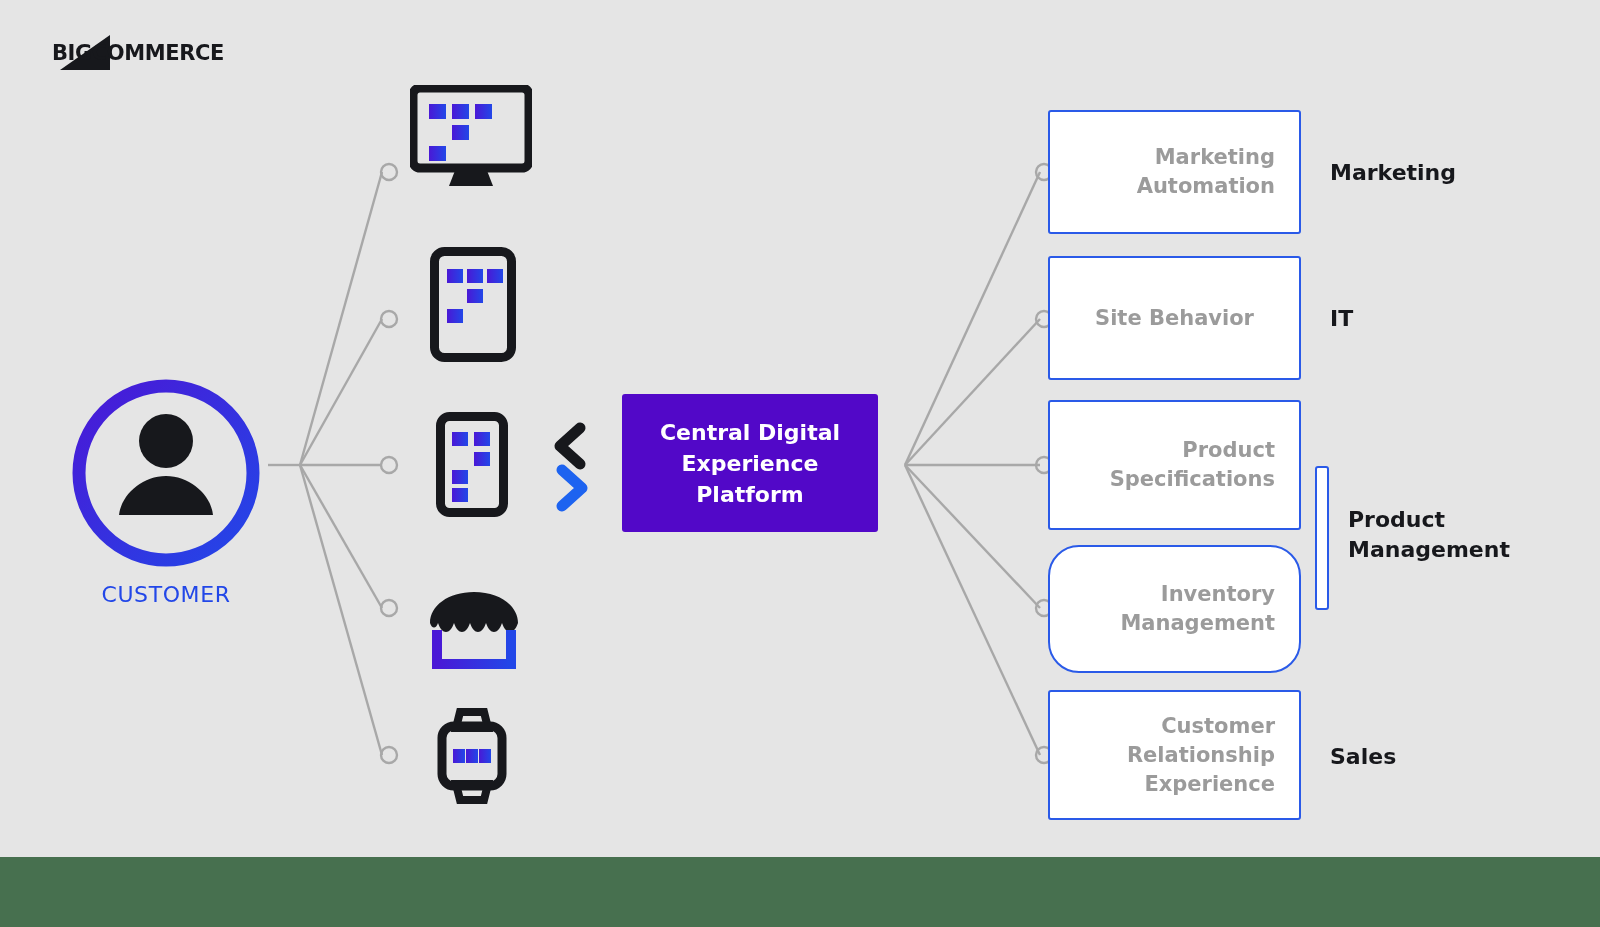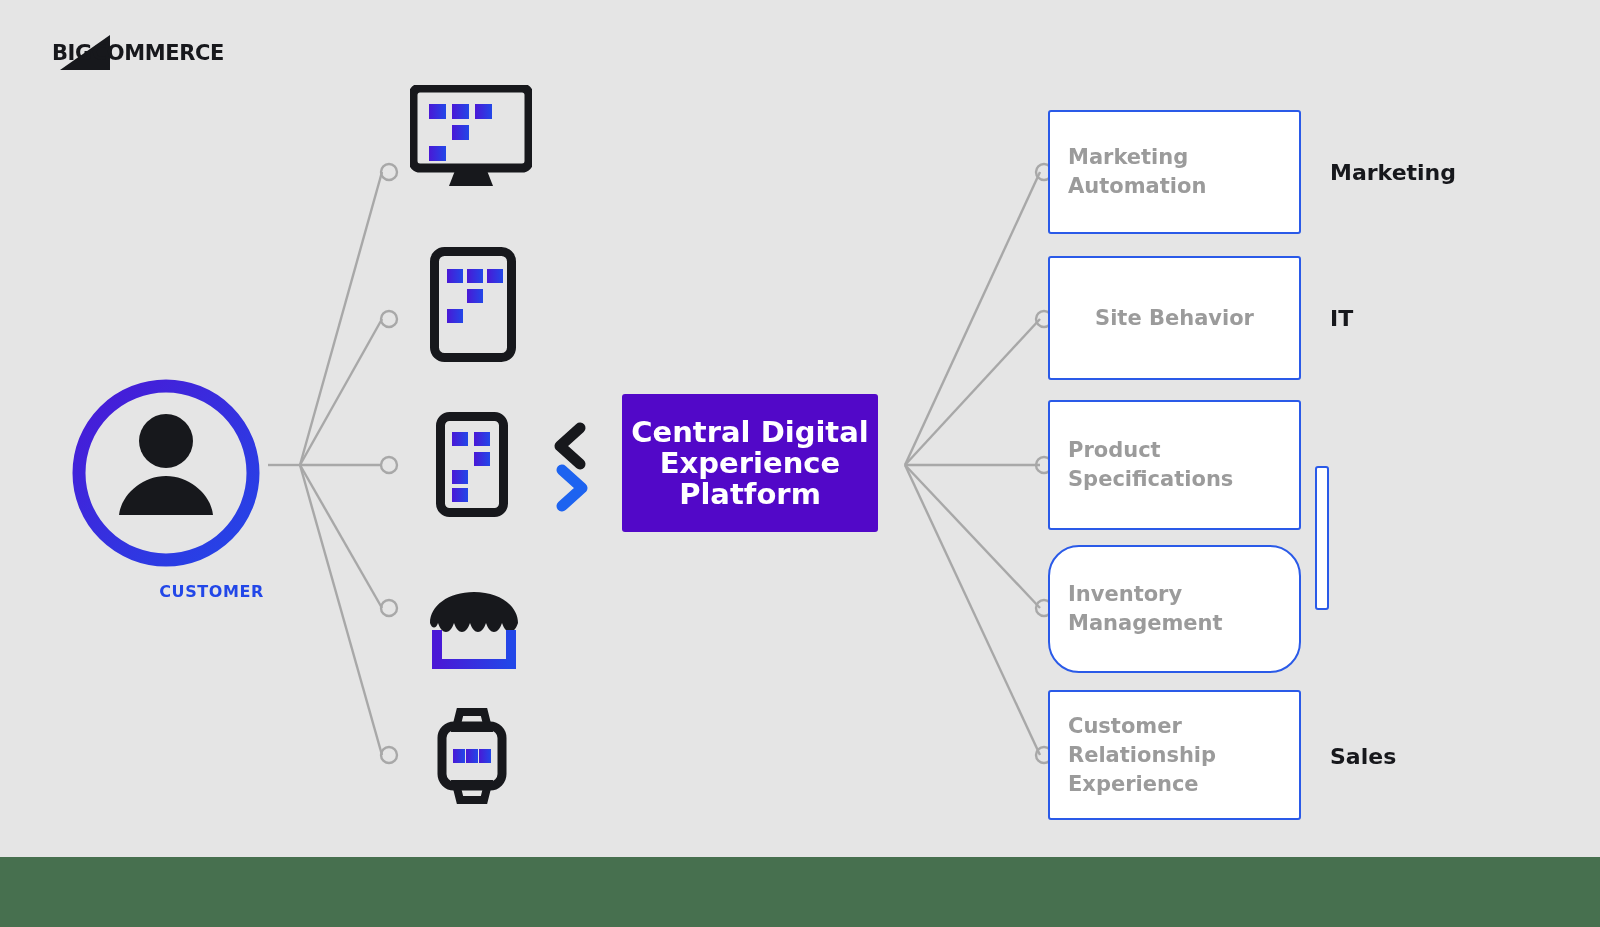--- a/index.html
+++ b/index.html
@@ -60,24 +60,24 @@
     position: absolute;
     left: 0; top: 0;
     width: 196px;
     height: 196px;
   }
   #customer .label {
     position: absolute;
     left: 0;
     top: 207px;
     width: 196px;
-    text-align: right;
+    text-align: center;
     color: #2247e8;
-    font-weight: bold;
-    font-size: 16px;
+    font-weight: normal;
+    font-size: 22px;
     letter-spacing: 0.6px;
     font-family: "DejaVu Sans", sans-serif;
   }
 
   
   .device {
     position: absolute;
   }
 
   
@@ -98,21 +98,21 @@
     height: 138px;
     background: #5208c8;
     border-radius: 3px;
     display: flex;
     align-items: center;
     justify-content: center;
   }
   #platform .ptext {
     color: #ffffff;
     font-weight: bold;
-    font-size: 29px;
+    font-size: 22px;
     line-height: 31px;
     text-align: center;
     font-family: "DejaVu Sans", sans-serif;
     padding: 0 8px;
   }
 
   
   .card {
     position: absolute;
     left: 1048px;
@@ -123,23 +123,23 @@
     box-sizing: border-box;
     display: flex;
     align-items: center;
     justify-content: center;
   }
   .card .ctext {
     color: #9b9b9b;
     font-weight: bold;
     font-size: 21px;
     line-height: 29px;
-    text-align: left;
-    font-family: "DejaVu Sans", sans-serif;
-    padding: 0 18px;
+    text-align: right;
+    font-family: "DejaVu Sans", sans-serif;
+    padding: 0 24px;
   }
 
   
   .dept {
     position: absolute;
     color: #17181c;
     font-weight: bold;
     font-size: 22px;
     line-height: 30px;
     font-family: "DejaVu Sans", sans-serif;
@@ -322,16 +322,18 @@
 Relationship
 Experience</div>
   </div>
 
   <div id="pm-bracket"></div>
 
   <div class="dept" style="left:1330px; top:158px;">Marketing</div>
 
   <div class="dept" style="left:1330px; top:304px;">IT</div>
 
+  <div class="dept" style="left:1348px; top:505px;">Product
+Management</div>
 
   <div class="dept" style="left:1330px; top:742px;">Sales</div>
 
 </div>
 
 </body></html>

